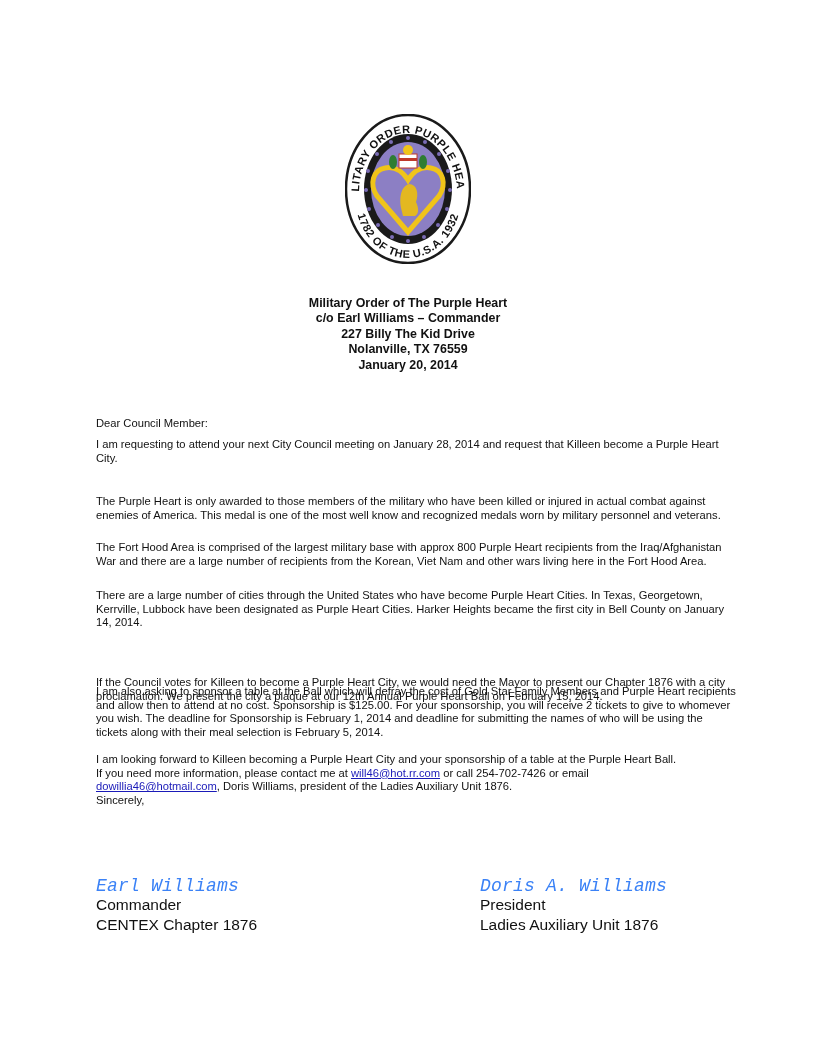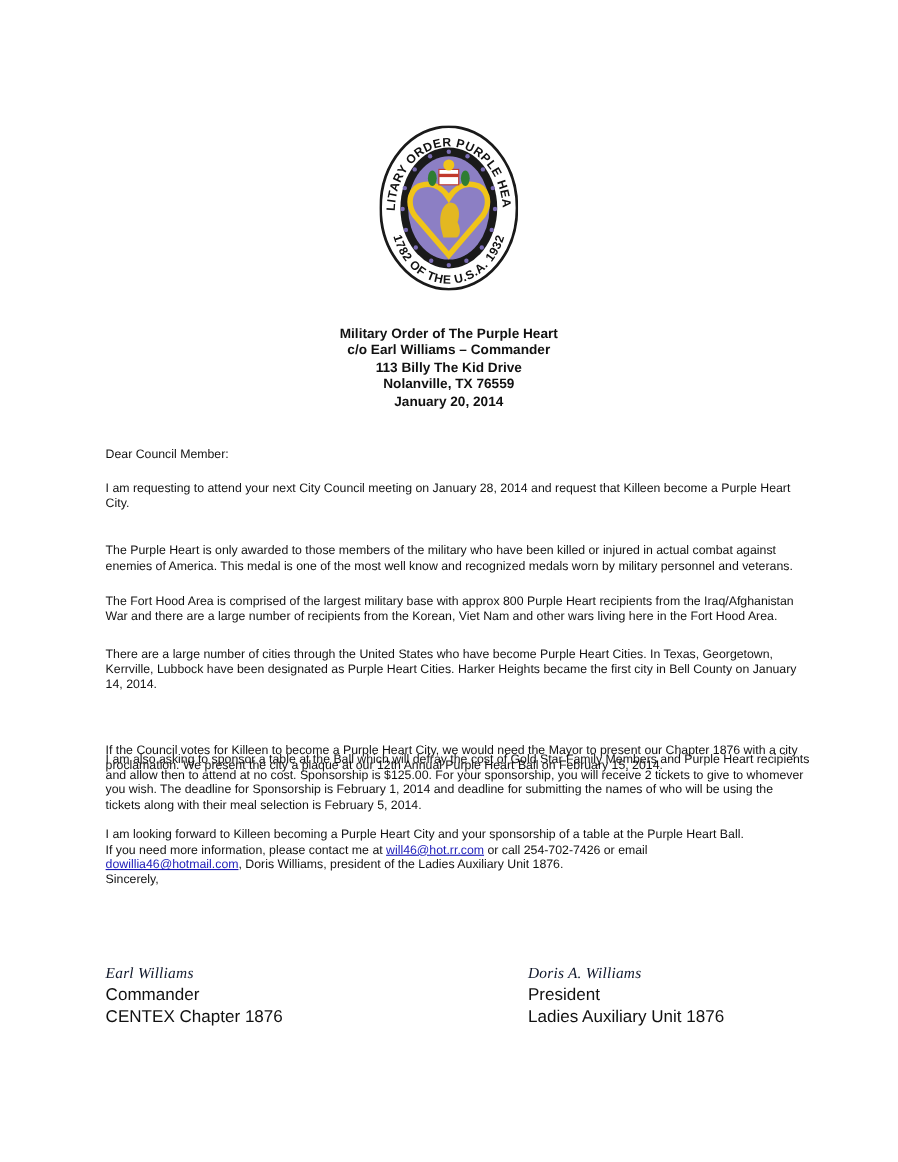--- a/index.html
+++ b/index.html
@@ -4,21 +4,21 @@
 <style>
   html, body { margin: 0; padding: 0; background: #ffffff; }
   body { width: 816px; height: 1056px; position: relative; overflow: hidden; font-family: "Liberation Sans", sans-serif; color: #111; }
   .logo { position: absolute; left: 345px; top: 114px; width: 126px; height: 150px; }
   .header { position: absolute; left: 200px; top: 277px; width: 416px; text-align: center; font-weight: bold; font-size: 12.4px; line-height: 15.4px; margin-top: 19px; }
   .header div { white-space: nowrap; }
   .body-text { position: absolute; left: 96px; width: 640px; font-size: 11.2px; line-height: 13.6px; }
   .body-text p { margin: 0; }
   a.link { color: #1a1ab8; text-decoration: underline; }
   .sig-block { position: absolute; font-size: 15.5px; line-height: 19.5px; }
-  .sig-script { font-family: Liberation Serif, serif; font-style: italic; font-size: 14px; line-height: 18px; color: #0f172a; letter-spacing: 0.2px; }
+  .sig-script { font-family: Liberation Mono, monospace; font-style: italic; font-size: 18px; line-height: 18px; color: #3b82f6; letter-spacing: 0.2px; }
 </style>
 </head>
 <body>
 
 <div class="logo">
   <svg width="126" height="150" viewBox="0 0 126 150">
     <defs>
       <path id="arcTop" d="M 14 78 A 49 59 0 0 1 112 78"></path>
       <path id="arcBot" d="M 10 82 A 53 62 0 0 0 116 82"></path>
     </defs>
@@ -55,26 +55,26 @@
     </text>
     <text font-family="Liberation Sans, sans-serif" font-weight="bold" font-size="11" fill="#111" letter-spacing="0.5">
       <textPath href="#arcBot" startOffset="50%" text-anchor="middle">1782 OF THE U.S.A. 1932</textPath>
     </text>
   </svg>
 </div>
 
 <div class="header">
   <div>Military Order of The Purple Heart</div>
   <div>c/o Earl Williams – Commander</div>
-  <div>113 Billy The Kid Drive</div>
+  <div>227 Billy The Kid Drive</div>
   <div>Nolanville, TX  76559</div>
   <div>January 20, 2014</div>
 </div>
 
-<div class="body-text" style="top:407px;">
+<div class="body-text" style="top:417px;">
   <p>Dear Council Member:</p>
 </div>
 
 <div class="body-text" style="top:438px;">
   <p>I am requesting to attend your next City Council meeting on January 28, 2014 and request that Killeen become a Purple Heart City.</p>
 </div>
 <div class="body-text" style="top:495px;">
   <p>The Purple Heart is only awarded to those members of the military who have been killed or injured in actual combat against enemies of America.  This medal is one of the most well know and recognized medals worn by military personnel and veterans.</p>
 </div>
 <div class="body-text" style="top:517px;margin-top:24px;">

